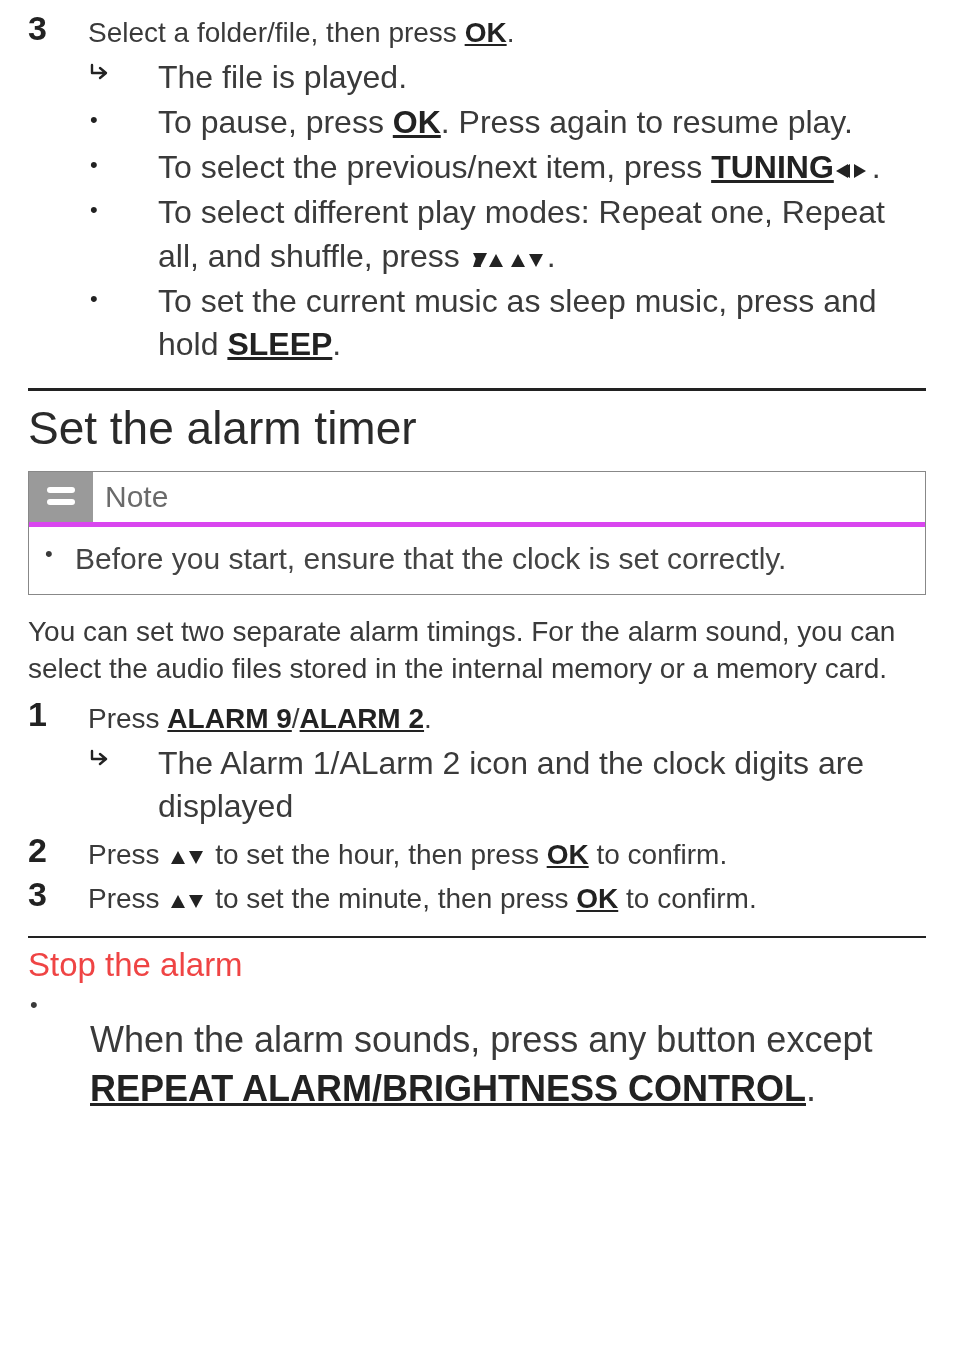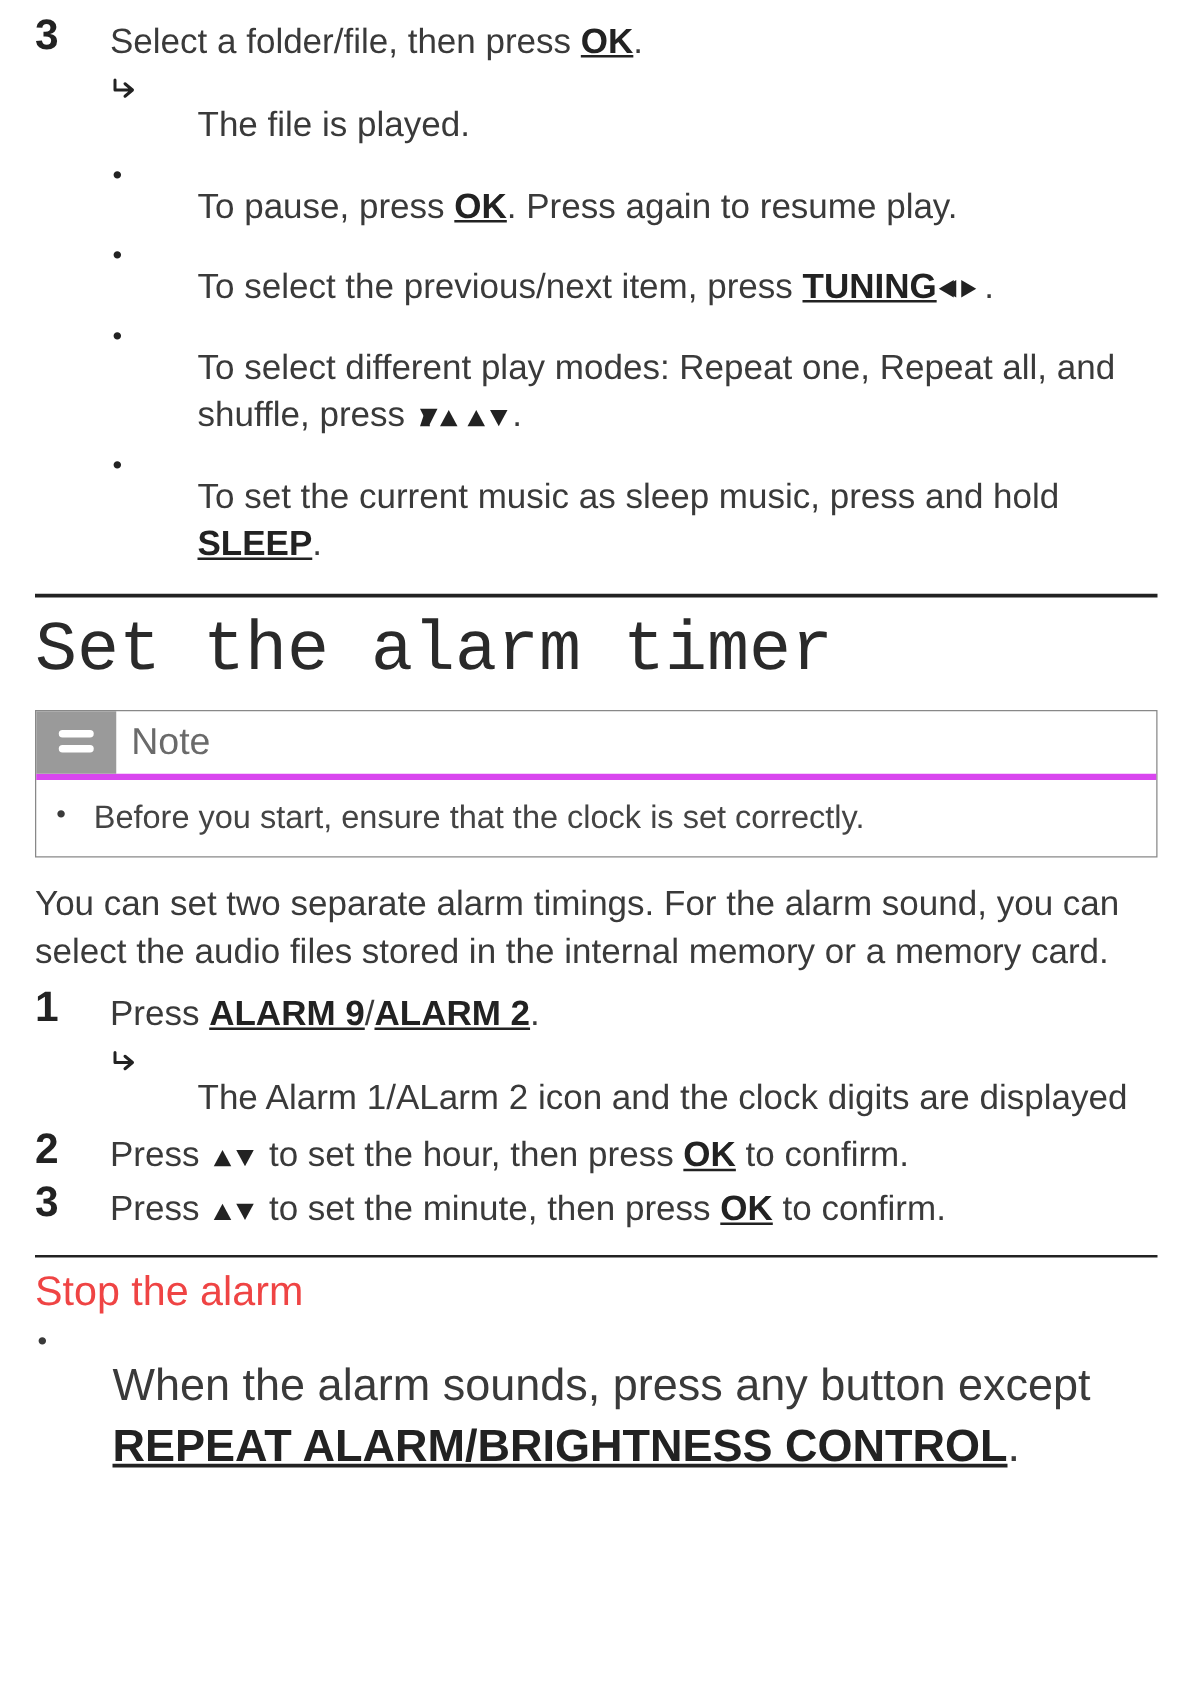--- a/index.html
+++ b/index.html
@@ -62,23 +62,22 @@
   .sub-marker.arrow {
     font-size: 24px;
     font-weight: 600;
   }
   .sub-marker.bullet {
     font-size: 22px;
     padding-top: 4px;
   }
   .sub-text {
     flex: 1;
-    font-size: 28px;
-    line-height: 1.35;
-    margin-top: 25px;
+    font-size: 32px;
+    line-height: 1.35;
   }
   .glyph {
     display: inline-block;
     vertical-align: -2px;
     line-height: 0;
     margin: 0 2px;
   }
   .glyph svg {
     display: inline;
   }
@@ -86,25 +85,24 @@
     border: none;
     border-top: 3px solid #222;
     margin: 20px 0 10px 0;
   }
   .thin-rule {
     border: none;
     border-top: 2px solid #222;
     margin: 18px 0 8px 0;
   }
   h1.section-title {
-    font-size: 56px;
+    font-size: 46px;
     font-weight: 400;
     margin: 6px 0 16px 0;
     color: #2a2a2a;
-    font-family: Liberation Mono, monospace;
   }
   h2.subsection-title {
     font-size: 33px;
     font-weight: 400;
     margin: 6px 0 4px 0;
     color: #ef4444;
   }
   .note-box {
     border: 1px solid #888;
     margin: 10px 0 18px 0;
@@ -135,21 +133,21 @@
     align-items: flex-start;
   }
   .note-body .bullet {
     width: 30px;
     flex: 0 0 30px;
     font-size: 22px;
     line-height: 1.4;
   }
   .note-body .txt {
     flex: 1;
-    font-size: 26px;
+    font-size: 30px;
     line-height: 1.35;
     color: #444;
   }
   .para {
     font-size: 28px;
     line-height: 1.35;
     margin: 4px 0 8px 0;
   }
   .top-bullet {
     display: flex;

